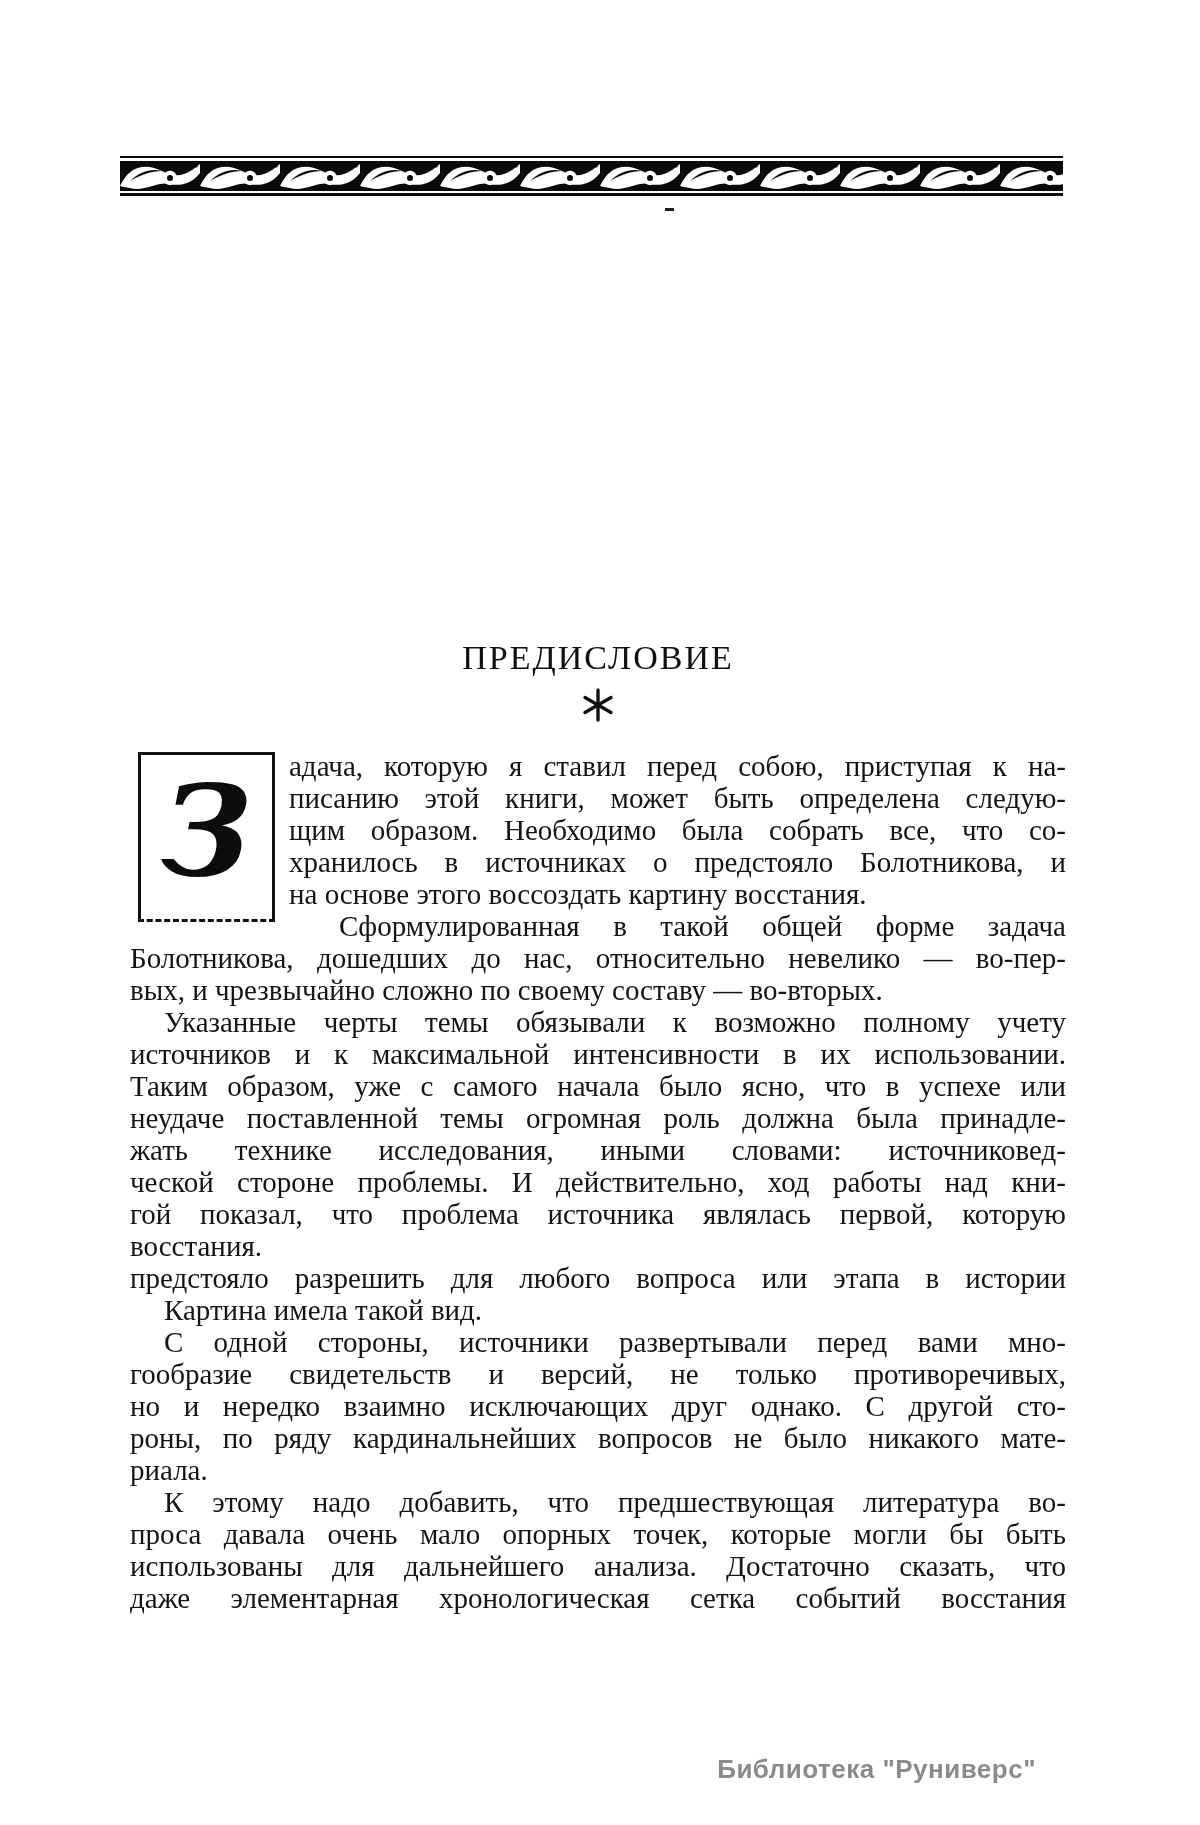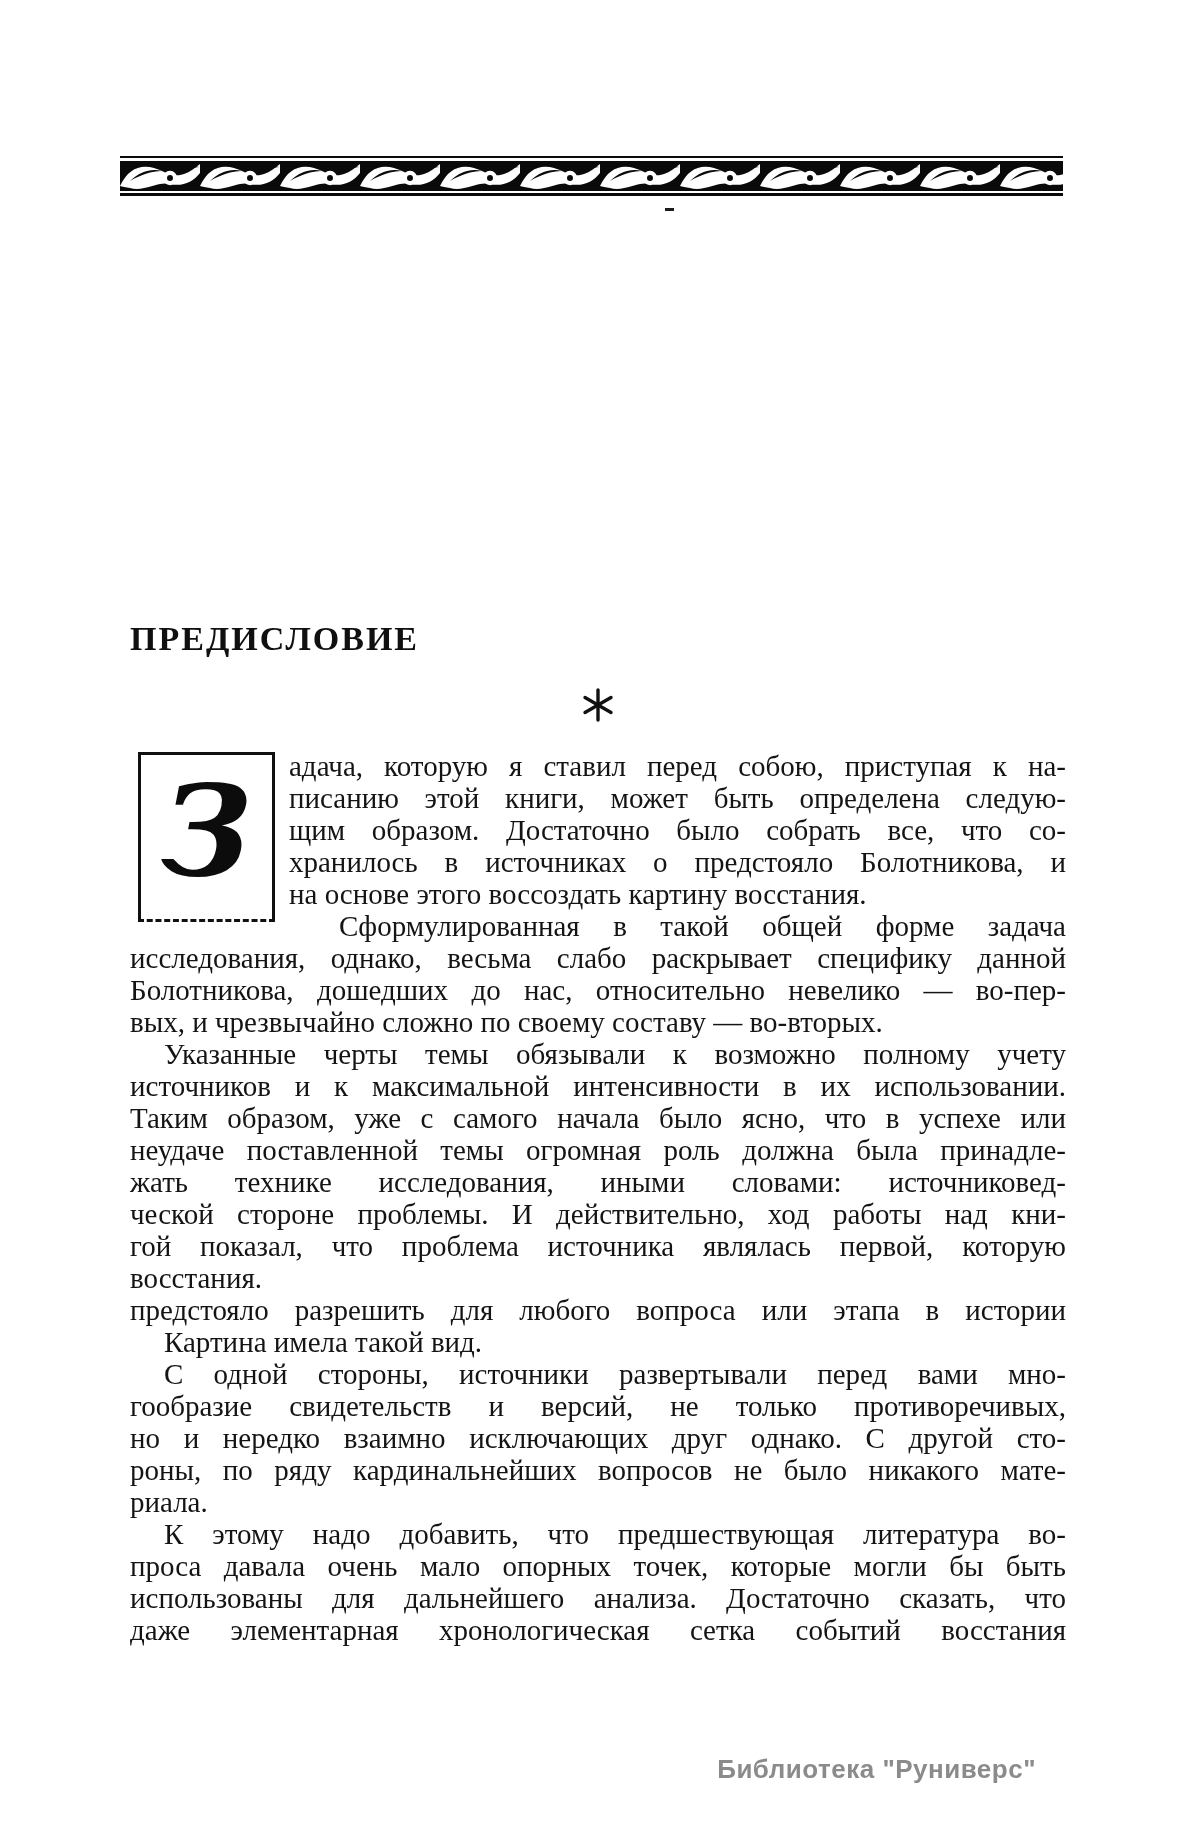--- a/index.html
+++ b/index.html
@@ -14,22 +14,22 @@
   }
 
   
   .ornament-band { position: absolute; left: 120px; top: 156px; width: 943px; }
   .band-rule-top { height: 2px; background: #0a0a0a; margin-bottom: 3px; }
   .band-rule-bottom { height: 3px; background: #0a0a0a; margin-top: 2px; }
   .band-strip svg { display: block; }
   .band-speck { position: absolute; left: 545px; top: 52px; width: 9px; height: 3px; background: #1c1c1c; }
 
   .page-title {
-    position: absolute; left: 130px; top: 620px; width: 936px;
-    font-size: 34px; font-weight: bold;
+    position: absolute; left: 130px; top: 639px; width: 936px;
+    text-align: center; font-size: 34px; font-weight: normal;
     letter-spacing: 2px; color: #101010; white-space: nowrap;
   }
 
   .separator { position: absolute; left: 130px; top: 688px; width: 936px; text-align: center; }
   .separator svg { display: inline-block; }
 
   .body-text {
     position: absolute; left: 130px; top: 750px; width: 936px;
     font-size: 29px; line-height: 32px; color: #141414;
   }
@@ -102,25 +102,24 @@
     </span>
   </div>
 
   <div class="body-text">
     <div class="dropcap">
       <span class="glyph">З</span>
     </div>
 
   <div class="line">адача, которую я ставил перед собою, приступая к на-</div>
       <div class="line">писанию этой книги, может быть определена следую-</div>
-      <div class="line">щим образом. Достаточно было собрать все, что со-</div>
+      <div class="line">щим образом. Необходимо была собрать все, что со-</div>
       <div class="line">хранилось в источниках о предстояло Болотникова, и</div>
       <div class="line para-end">на основе этого воссоздать картину восстания.</div>
       <div class="line deep-indent">Сформулированная в такой общей форме задача</div>
-      <div class="line">исследования, однако, весьма слабо раскрывает специфику данной</div>
       <div class="line">Болотникова, дошедших до нас, относительно невелико — во-пер-</div>
       <div class="line para-end">вых, и чрезвычайно сложно по своему составу — во-вторых.</div>
       <div class="line indent">Указанные черты темы обязывали к возможно полному учету</div>
       <div class="line">источников и к максимальной интенсивности в их использовании.</div>
       <div class="line">Таким образом, уже с самого начала было ясно, что в успехе или</div>
       <div class="line">неудаче поставленной темы огромная роль должна была принадле-</div>
       <div class="line">жать технике исследования, иными словами: источниковед-</div>
       <div class="line">ческой стороне проблемы. И действительно, ход работы над кни-</div>
       <div class="line">гой показал, что проблема источника являлась первой, которую</div>
       <div class="line para-end">восстания.</div>

